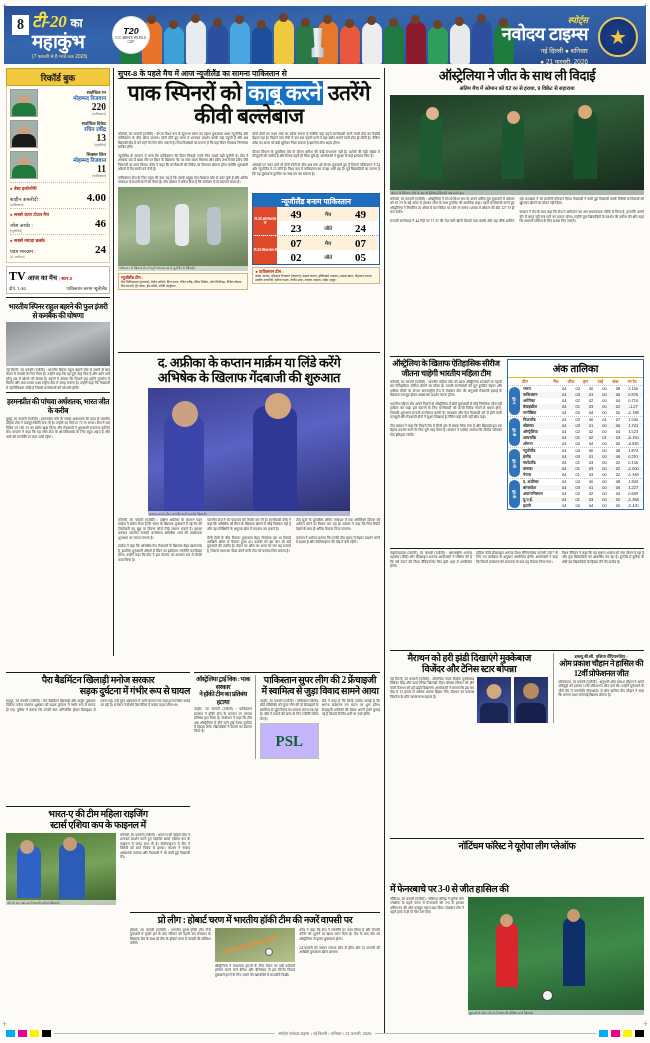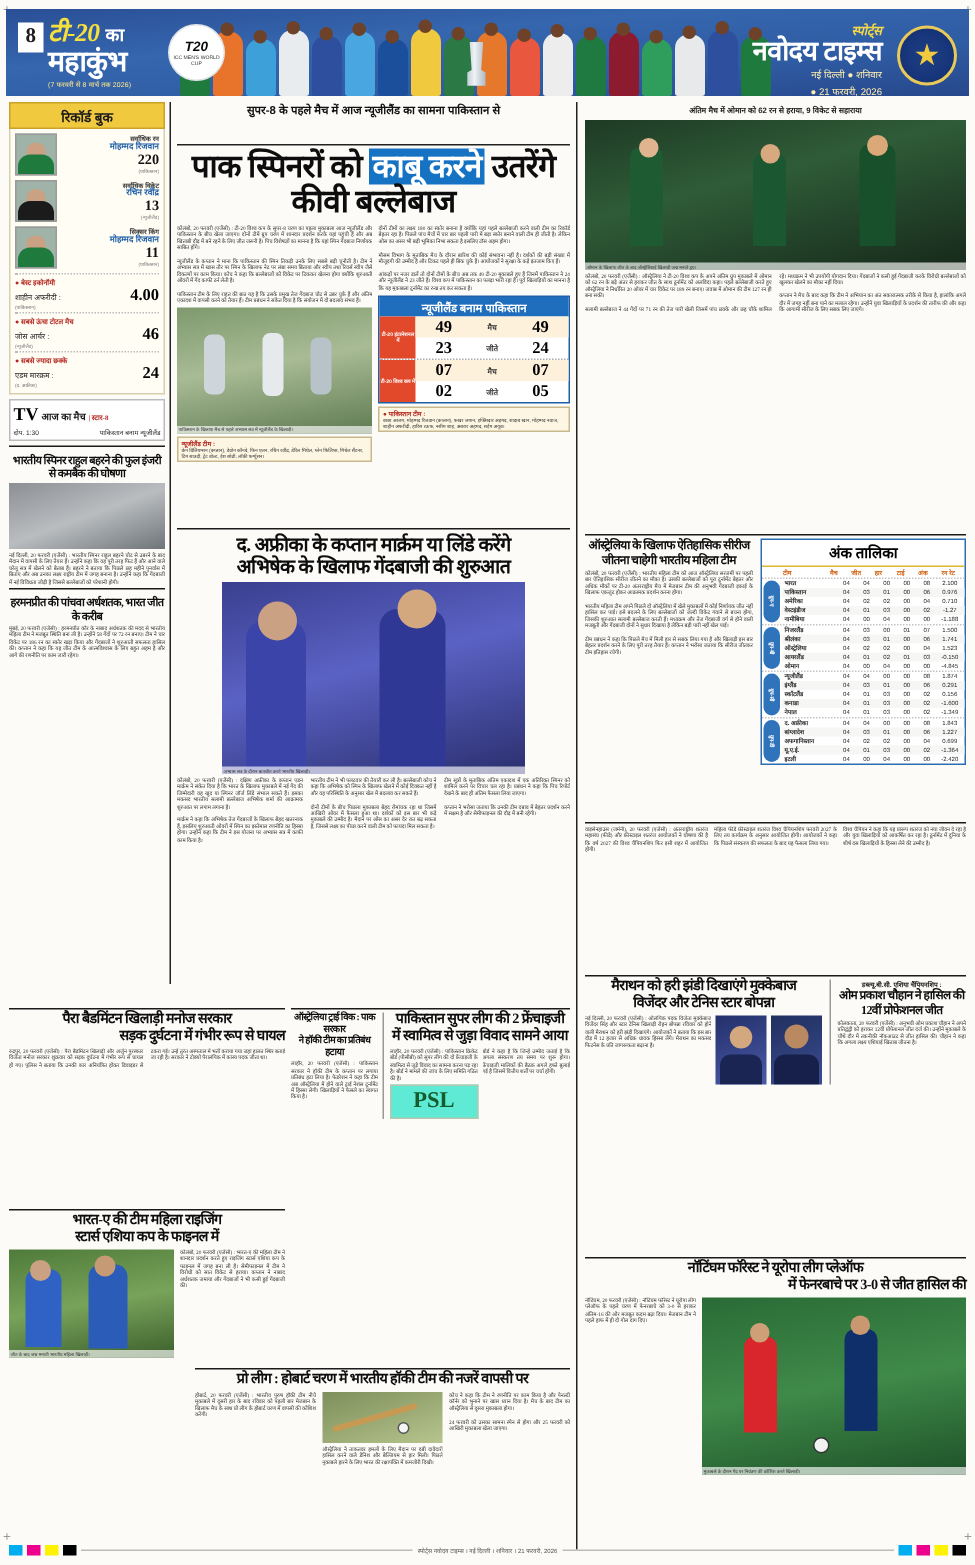--- a/index.html
+++ b/index.html
@@ -60,22 +60,22 @@
               font-family:"Liberation Serif", serif; letter-spacing:-.4px;}
   .mh-meta { color:#ffeeb0; font-size:6.4px; line-height:9px; margin-top:2px;}
   .bcci {
     position:absolute; right:8px; top:11px; width:40px; height:40px; border-radius:50%;
     background:radial-gradient(circle,#1d3f86 0%,#17357a 60%,#0f2a63 100%);
     border:2px solid #e8c95a; display:flex; align-items:center; justify-content:center;
   }
   .bcci .star { color:#f0c93f; font-size:20px; line-height:20px; }
 
   
-  .kicker { font-size:7.6px; color:#111; text-align:center; font-weight:bold;
-            border-bottom:1px solid #222; padding-bottom:18px; }
+  .kicker { font-size:7.6px; color:#111; text-align:left; font-weight:bold;
+            border-bottom:1px solid #222; padding-bottom:0; }
   .hl { font-family:"Liberation Serif", serif; font-weight:bold; color:#0d0d0d; letter-spacing:-.4px;}
   .body-txt { font-size:3.5px; line-height:4.4px; color:#2c2c2c; text-align:justify;
               font-family:"Liberation Serif", serif; }
   .rule { border-top:1px solid #1a1a1a; }
   .photo { background:#c9cfd4; position:relative; overflow:hidden; }
   .photo .cap { position:absolute; bottom:0; left:0; right:0; font-size:3px; color:#333;
                 background:rgba(255,255,255,.65); padding:.5px 1px; }
 
   
   .rail { position:absolute; left:6px; top:68px; width:104px; }
@@ -142,21 +142,21 @@
            font-weight:bold; writing-mode:vertical-rl; text-orientation:mixed;
            display:flex; align-items:center; justify-content:center; border-radius:6px; margin:1px;}
   .pt-rows { flex:1; }
   .pt-r { display:flex; font-size:4px; color:#1f1f1f; line-height:6px; }
   .pt-r:nth-child(even) { background:#f6f6f4; }
   .pt-c0 { width:30%; padding-left:2px; font-weight:bold; }
   .pt-c  { width:11%; text-align:center; }
   .pt-cl { width:14%; text-align:center; }
 
   
-  .psl-logo { width:100%; height:23px; background:#5eead4; border:1px solid #b9c6ae;
+  .psl-logo { width:100%; height:36px; background:#c4b5fd; border:1px solid #b9c6ae;
               display:flex; align-items:center; justify-content:center;
               font-family:"Liberation Serif", serif; font-weight:bold; font-size:15px; color:#145c2c;}
 
   
   .cmyk { position:absolute; left:6px; bottom:6px; width:638px; height:8px;
           display:flex; align-items:center; gap:3px; }
   .cmyk .sw { width:9px; height:7px; }
   .cmyk .line { flex:1; height:1px; background:#bbb; }
   .cmyk .note { font-size:4px; color:#555; }
 </style>
@@ -356,21 +356,21 @@
         </div>
       </div>
 
       <div style="flex:1;">
         <div class="body-txt" style="white-space:pre-line;max-height:196px;overflow:hidden;">दोनों टीमों का लक्ष्य 180 का स्कोर बनाना है क्योंकि यहां पहले बल्लेबाजी करने वाली टीम का रिकॉर्ड बेहतर रहा है। पिछले पांच मैचों में चार बार पहली पारी में बड़ा स्कोर बनाने वाली टीम ही जीती है। लेकिन ओस का असर भी बड़ी भूमिका निभा सकता है इसलिए टॉस अहम होगा।
 
 मौसम विभाग के मुताबिक मैच के दौरान बारिश की कोई संभावना नहीं है। दर्शकों की बड़ी संख्या में मौजूदगी की उम्मीद है और टिकट पहले ही बिक चुके हैं। आयोजकों ने सुरक्षा के कड़े इंतजाम किए हैं।
 
 आंकड़ों पर नजर डालें तो दोनों टीमों के बीच अब तक 49 टी-20 मुकाबले हुए हैं जिनमें पाकिस्तान ने 24 और न्यूजीलैंड ने 23 जीते हैं। विश्व कप में पाकिस्तान का पलड़ा भारी रहा है। पूर्व खिलाड़ियों का मानना है कि यह मुकाबला टूर्नामेंट का रुख तय कर सकता है।</div>
 
-        <div class="vs-box" style="margin-top:3px;">
+        <div class="vs-box" style="margin-top:17px;">
           <div class="vs-head">न्यूजीलैंड बनाम पाकिस्तान</div>
           <div class="vs-row">
             <div class="vs-tag">टी-20 इंटरनेशनल में</div>
             <div class="vs-vals">
               <div class="vs-line alt">
                 <span class="vs-num">49</span>
                 <span class="vs-mid">मैच</span>
                 <span class="vs-num">49</span>
               </div>
               <div class="vs-line">
@@ -399,20 +399,21 @@
 
         <div style="border:.5px solid #c7b98d;background:#fdf6e3;padding:1px 2px;margin-top:2px;">
           <div style="font-size:4.2px;color:#b3261e;font-weight:bold;">● पाकिस्तान टीम :</div>
           <div style="font-size:3.2px;line-height:4px;color:#333;">बाबर आजम, मोहम्मद रिजवान (कप्तान), फखर जमान, इफ्तिखार अहमद, शादाब खान, मोहम्मद नवाज, शाहीन अफरीदी, हारिस रऊफ, नसीम शाह, अबरार अहमद, सईम अयूब।</div>
         </div>
       </div>
     </div>
   </div>
 
   <div class="col" style="left:390px;top:68px;width:254px;">
+    <div class="hl hl-med" style="text-align:center;">ऑस्ट्रेलिया ने जीत के साथ ली विदाई</div>
     <div style="font-size:5.2px;text-align:center;color:#222;font-weight:bold;margin-top:1px;">अंतिम मैच में ओमान को 62 रन से हराया, 9 विकेट से सहाराया</div>
     <div class="photo" style="height:100px;margin-top:3px;background:linear-gradient(165deg,#1e3a24 0%,#2f5c38 40%,#16281a 100%);">
       <div style="position:absolute;left:12%;top:18%;width:22px;height:66px;background:#1e5b33;border-radius:7px 7px 0 0;"></div>
       <div style="position:absolute;left:14%;top:12%;width:13px;height:13px;border-radius:50%;background:#e0b48f;"></div>
       <div style="position:absolute;left:44%;top:22%;width:22px;height:62px;background:#1b5730;border-radius:7px 7px 0 0;"></div>
       <div style="position:absolute;left:46%;top:16%;width:13px;height:13px;border-radius:50%;background:#d8a97f;"></div>
       <div style="position:absolute;left:72%;top:16%;width:24px;height:68px;background:#18502c;border-radius:7px 7px 0 0;"></div>
       <div style="position:absolute;left:74%;top:10%;width:14px;height:14px;border-radius:50%;background:#dba877;"></div>
       <div class="cap">ओमान के खिलाफ जीत के बाद ऑस्ट्रेलियाई खिलाड़ी जश्न मनाते हुए।</div>
     </div>
@@ -709,21 +710,21 @@
         <div style="font-size:4.4px;font-weight:bold;color:#1a1a1a;text-align:center;">डब्ल्यू.बी.सी. एशिया चैंपियनशिप :</div>
         <div class="hl hl-xs" style="text-align:center;">ओम प्रकाश चौहान ने हासिल की 12वीं प्रोफेशनल जीत</div>
         <div class="body-txt" style="margin-top:2px;max-height:80px;overflow:hidden;">कोलकाता, 20 फरवरी (एजेंसी) : अनुभवी ओम प्रकाश चौहान ने अपने प्रतिद्वंद्वी को हराकर 12वीं प्रोफेशनल जीत दर्ज की। उन्होंने मुकाबले के चौथे दौर में तकनीकी नॉकआउट से जीत हासिल की। चौहान ने कहा कि अगला लक्ष्य एशियाई खिताब जीतना है।</div>
       </div>
     </div>
   </div>
 
   <div class="col" style="left:390px;top:838px;width:254px;">
     <div class="rule"></div>
     <div class="hl hl-sm" style="text-align:center;margin-top:2px;">नॉटिंघम फॉरेस्ट ने यूरोपा लीग प्लेऑफ</div>
-    <div class="hl hl-sm" style="text-align:right;">में फेनरबाचे पर 3-0 से जीत हासिल की</div>
+    <div class="hl hl-sm" style="text-align:left;margin-top:32px;">में फेनरबाचे पर 3-0 से जीत हासिल की</div>
     <div style="display:flex;gap:4px;margin-top:2px;">
       <div class="body-txt" style="width:74px;max-height:116px;overflow:hidden;">नॉटिंघम, 20 फरवरी (एजेंसी) : नॉटिंघम फॉरेस्ट ने यूरोपा लीग प्लेऑफ के पहले चरण में फेनरबाचे को 3-0 से हराकर अंतिम-16 की ओर मजबूत कदम बढ़ा दिया। मेजबान टीम ने पहले हाफ में ही दो गोल दाग दिए।</div>
       <div class="photo" style="flex:1;height:118px;background:linear-gradient(170deg,#2a6b36 0%,#3f8a49 50%,#1e5229 100%);">
         <div style="position:absolute;left:16%;top:22%;width:22px;height:64px;background:#d8262c;border-radius:7px 7px 0 0;"></div>
         <div style="position:absolute;left:18%;top:14%;width:13px;height:13px;border-radius:50%;background:#cf9f77;"></div>
         <div style="position:absolute;left:54%;top:18%;width:22px;height:68px;background:#0f2f6b;border-radius:7px 7px 0 0;"></div>
         <div style="position:absolute;left:56%;top:10%;width:13px;height:13px;border-radius:50%;background:#c99871;"></div>
         <div style="position:absolute;left:42%;bottom:12%;width:11px;height:11px;border-radius:50%;background:#f2f2f2;border:1px solid #333;"></div>
         <div class="cap">मुकाबले के दौरान गेंद पर नियंत्रण की कोशिश करते खिलाड़ी।</div>
       </div>

